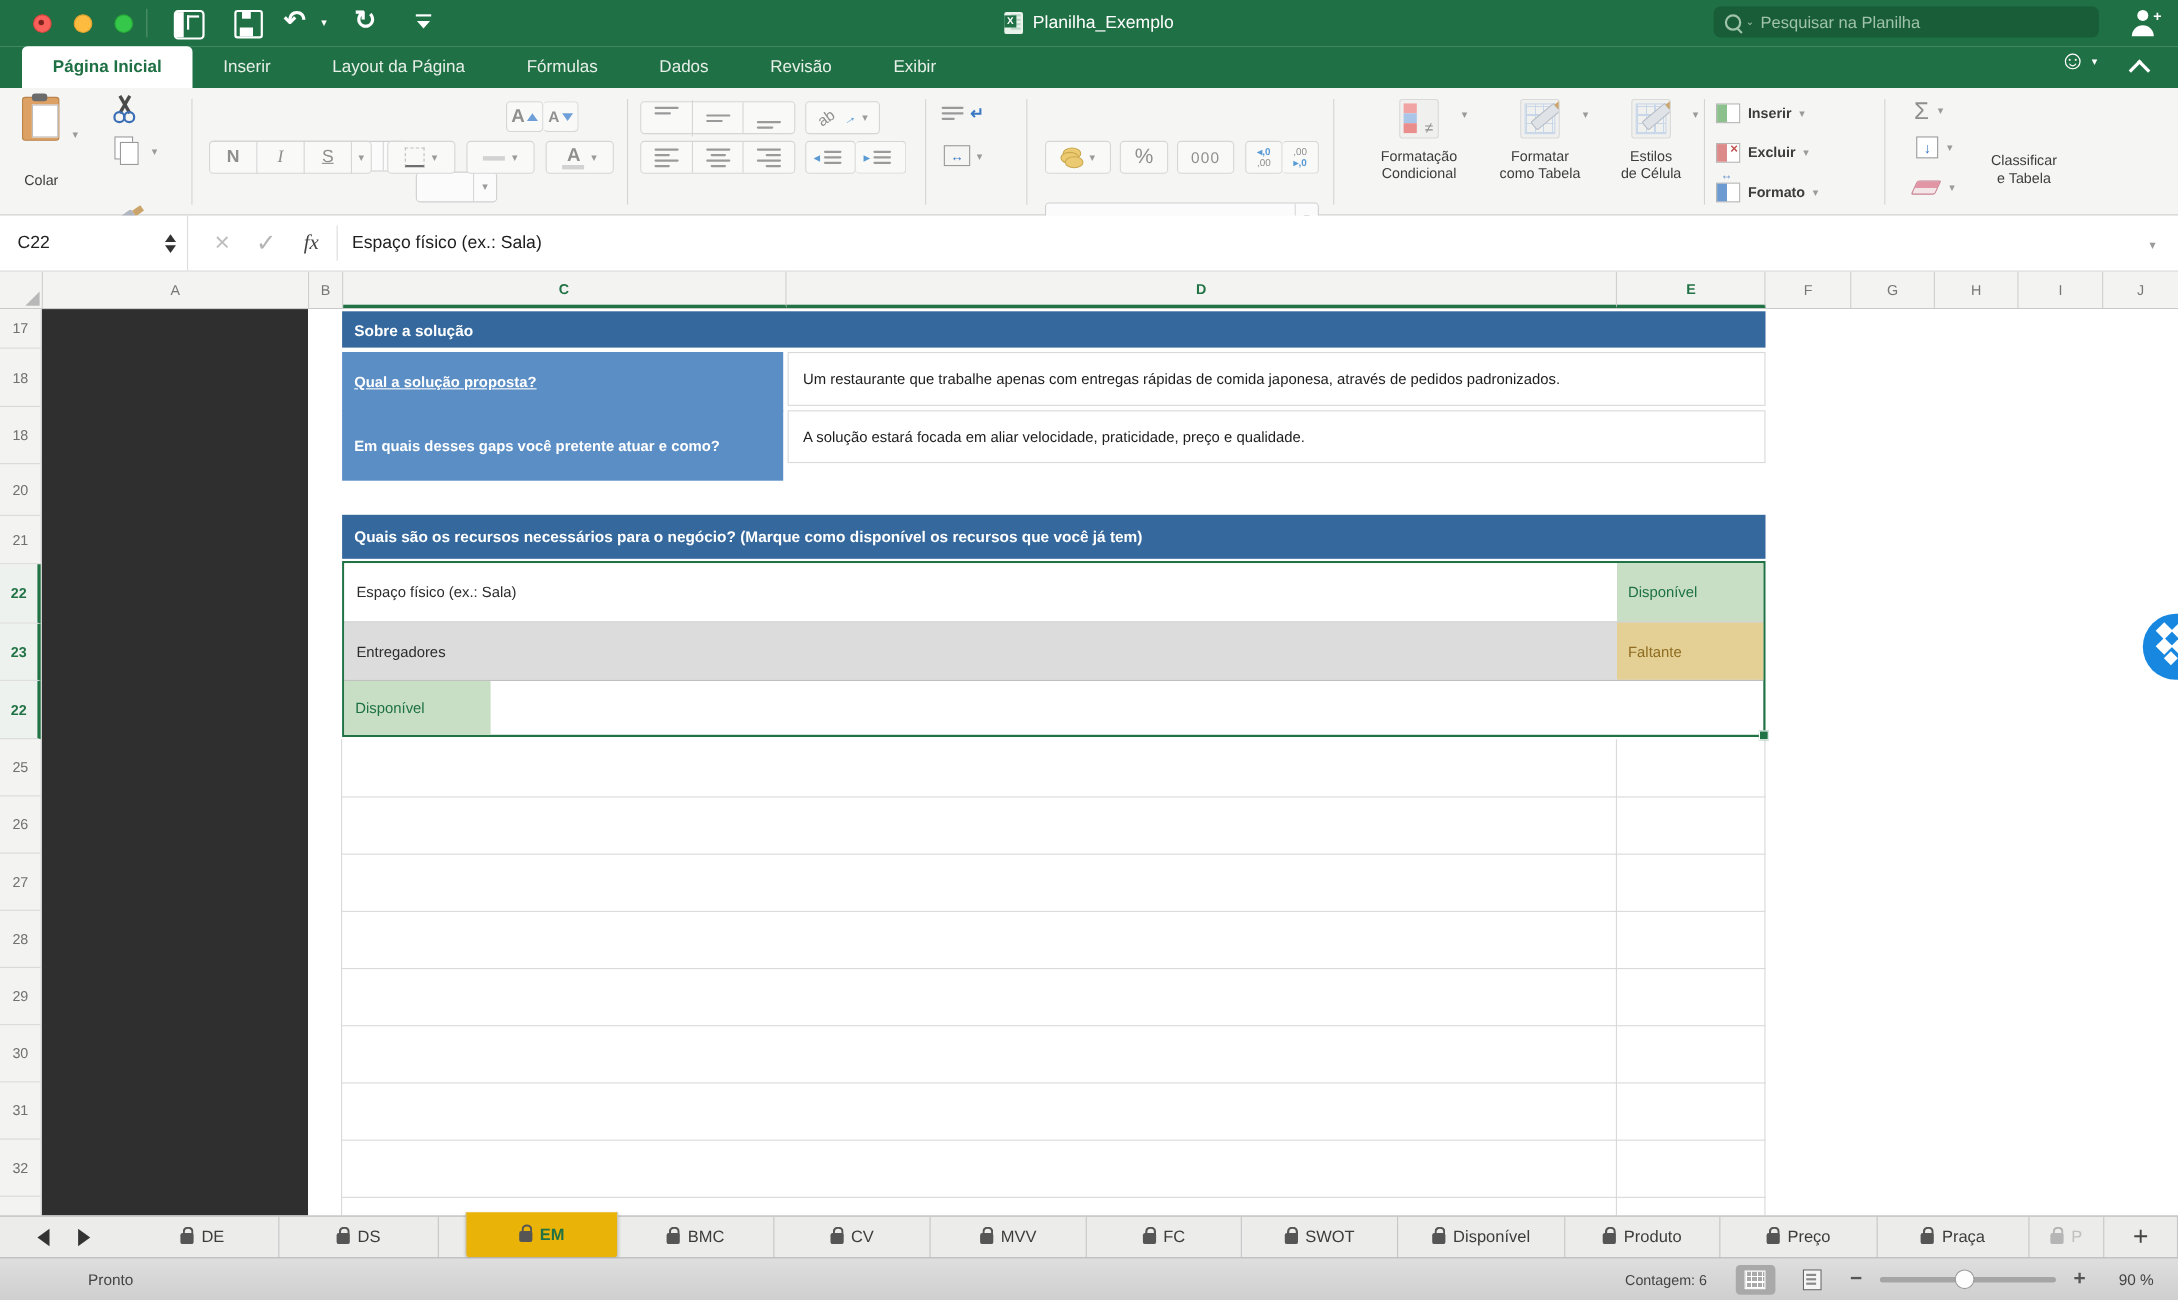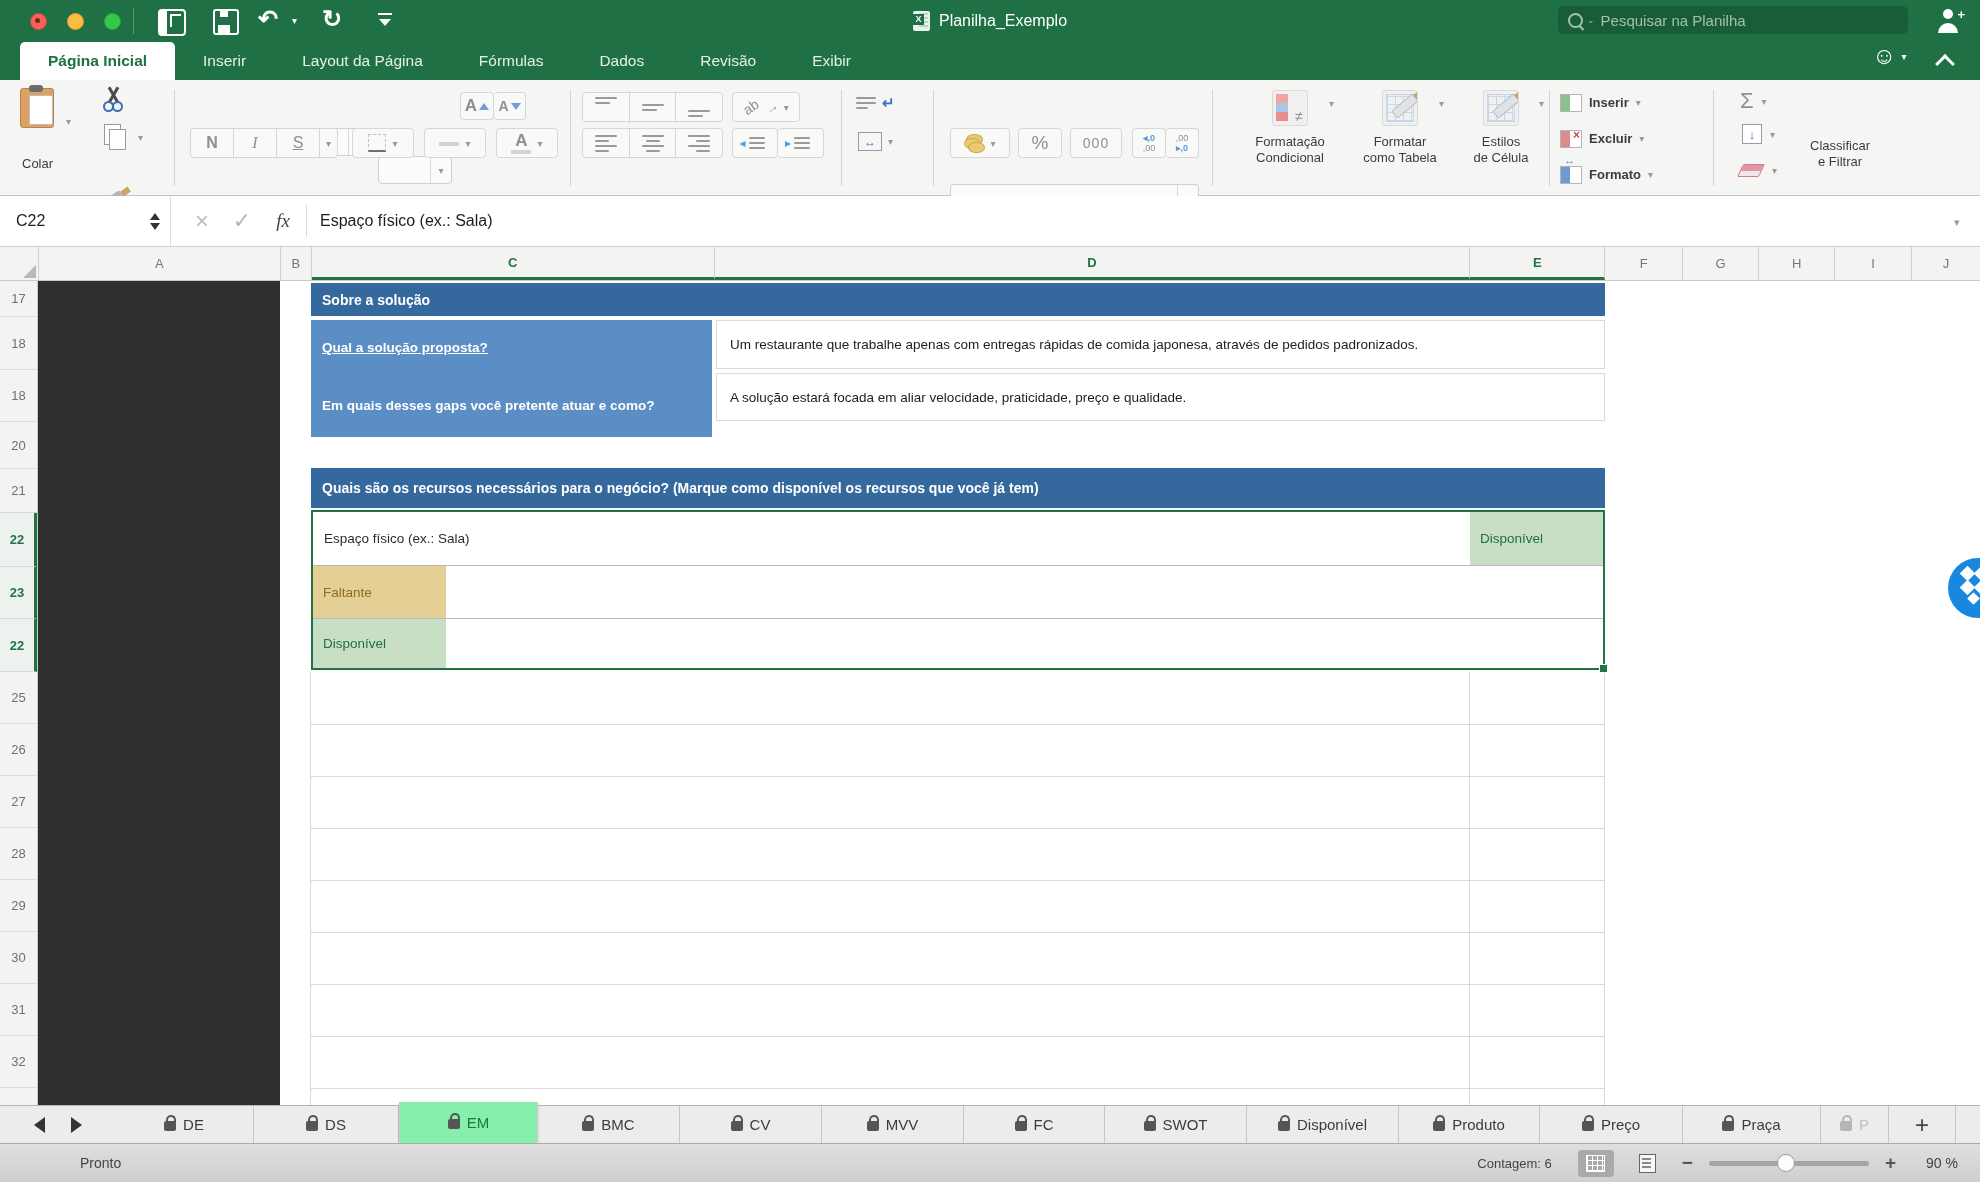--- a/index.html
+++ b/index.html
@@ -167,21 +167,21 @@
   #dropbox i{position:absolute;width:11px;height:11px;background:#fff;transform:rotate(45deg);}
 
   
   #tabbar{left:0;top:1105px;width:1980px;height:38px;background:#ececeb;border-top:1px solid #b5b5b5;box-sizing:border-box;display:flex;align-items:stretch;}
   .navarrows{width:115px;display:flex;align-items:center;justify-content:center;gap:26px;flex:none;}
   .arrow-l{width:0;height:0;border-top:8px solid transparent;border-bottom:8px solid transparent;border-right:11px solid #333;}
   .arrow-r{width:0;height:0;border-top:8px solid transparent;border-bottom:8px solid transparent;border-left:11px solid #333;}
   .stab{display:flex;align-items:center;justify-content:center;gap:7px;border-right:1px solid #c6c6c6;box-sizing:border-box;
         font-size:15px;color:#3c3c3c;flex:none;}
   .stab:first-of-type{border-left:1px solid #c6c6c6;}
-  .stab.active{background:#86efac;color:#217346;font-weight:normal;position:relative;margin-top:-4px;height:42px;border:1px solid #c9c9c9;border-top:none;border-radius:0 0 4px 4px;box-shadow:0 1px 3px rgba(0,0,0,.15);}
+  .stab.active{background:#eab308;color:#217346;font-weight:bold;position:relative;margin-top:-4px;height:42px;border:1px solid #c9c9c9;border-top:none;border-radius:0 0 4px 4px;box-shadow:0 1px 3px rgba(0,0,0,.15);margin-left:24px;}
   .lock{width:12px;height:10px;background:#555;border-radius:2px;position:relative;margin-top:3px;flex:none;}
   .lock::before{content:"";position:absolute;top:-6px;left:2px;width:6px;height:6px;border:2px solid #555;border-bottom:none;border-radius:5px 5px 0 0;}
   .lock.faded{background:#b5b5b5;} .lock.faded::before{border-color:#b5b5b5;}
   .stab .faded-label{color:#c0c0c0;}
   #addsheet{width:66px;display:flex;align-items:center;justify-content:center;font-size:24px;color:#444;border-right:1px solid #c6c6c6;flex:none;}
 
   
   #statusbar{left:0;top:1143px;width:1980px;height:39px;background:linear-gradient(#dedede,#cfcfcf);border-top:1px solid #ababab;box-sizing:border-box;display:flex;align-items:center;}
   #mode{margin-left:80px;font-size:14px;color:#444;}
   #sb-right{margin-left:auto;display:flex;align-items:center;gap:16px;margin-right:22px;}
@@ -489,21 +489,21 @@
     <span class="eraser"></span>
       <span class="ddarrow">▾</span>
   </div>
   <div class="abs azfilter" style="left:1806px;top:10px;">
     <span class="a">A</span>
       <span class="z">Z</span>
       <span class="funnel"></span>
     <span class="ddarrow" style="position:absolute;right:-10px;top:4px;">▾</span>
   </div>
   <div class="abs stlabel" style="left:1790px;top:58px;width:100px;">
-    <span>Classificar</span><br><span>e Filtrar</span>
+    <span>Classificar</span><br><span>e Tabela</span>
   </div>
 </div>
 
 <div class="abs" id="formulabar"></div>
 <div class="abs" id="namebox">
   <span id="cellref">C22</span>
   <span class="stepper">
       <i class="up"></i>
       <i class="dn"></i>
     </span>
@@ -572,20 +572,21 @@
 <div class="abs acell" style="left:716px;top:373px;width:889px;height:48px;">A solução estará focada em aliar velocidade, praticidade, preço e qualidade.</div>
 
 <div class="abs banner" style="left:311px;top:468px;width:1294px;height:40px;">Quais são os recursos necessários para o negócio? (Marque como disponível os recursos que você já tem)</div>
 <div class="abs" id="restable">
   <div class="resrow" style="top:0;height:53px;">
     <div class="rescellname" style="background:#fff;">Espaço físico (ex.: Sala)</div>
     <div class="rescellstatus st-avail">Disponível</div>
   </div>
   <div class="resdiv" style="top:53px;"></div>
   <div class="resrow" style="top:54px;height:52px;">
+    <div class="rescellname rowgray">Entregadores</div>
     <div class="rescellstatus st-miss">Faltante</div>
   </div>
   <div class="resdiv" style="top:106px;"></div>
   <div class="resrow" style="top:107px;height:49px;">
     <div class="rescellstatus st-avail">Disponível</div>
   </div>
 </div>
 <div class="abs" id="fillhandle"></div>
 
 <div class="abs" id="dropbox">

